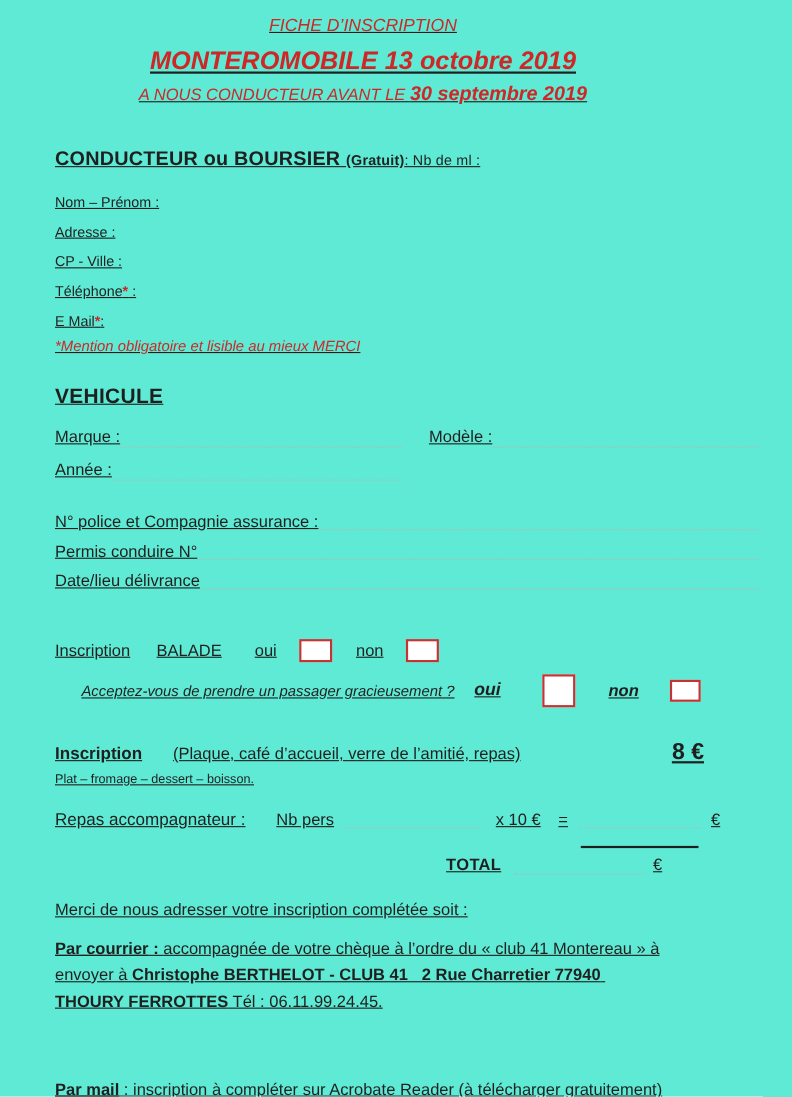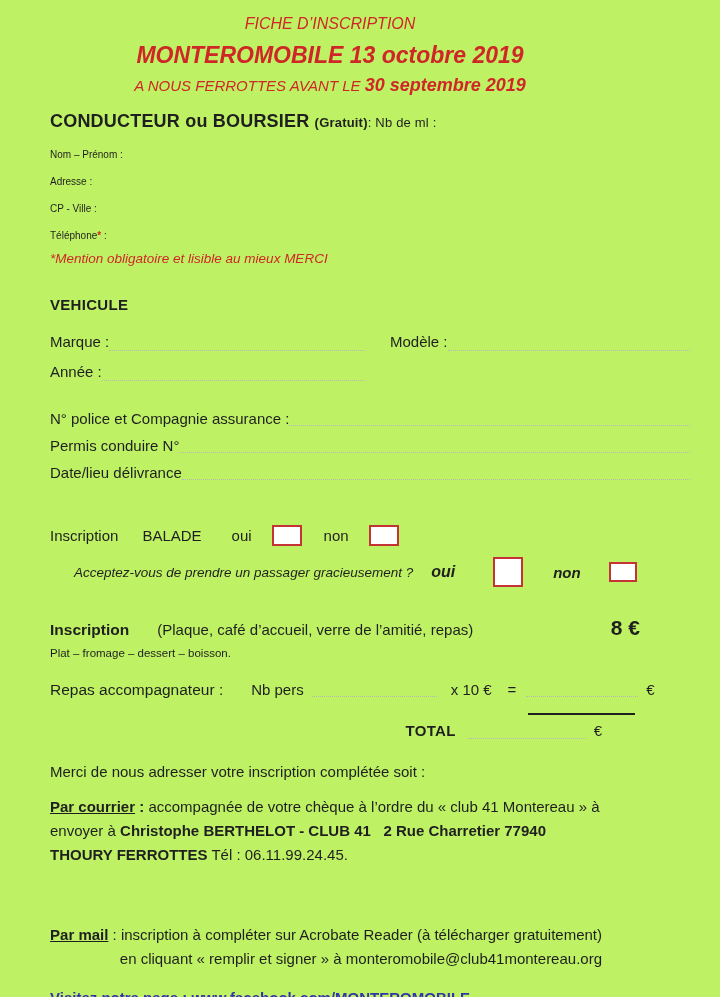--- a/index.html
+++ b/index.html
@@ -2,46 +2,47 @@
 <html><head>
 <meta charset="utf-8">
 <style>
   * { margin: 0; padding: 0; box-sizing: border-box; }
   html, body { background: #ffffff; }
   body { font-family: "Liberation Sans", sans-serif; color: #1f1f1f; }
   .page {
     position: relative;
     width: 720px; height: 997px;
     margin: 0 auto;
-    background: #bef264;
+    background: #5eead4;
     padding: 14px 30px 0 50px;
     overflow: hidden;
+    text-decoration: underline;
   }
   .red   { color: #cf2727; }
   .b     { font-weight: bold; }
   .u     { text-decoration: underline; }
 
   
   .header { text-align: center; margin-right: 80px; }
   .h-title { font-size: 16px; line-height: 20px; font-style: italic; color: #cf2727; }
   .h-event { font-size: 23px; line-height: 30px; margin-top: 6px; font-style: italic; font-weight: bold; color: #cf2727; }
   .h-return { font-size: 15px; line-height: 22px; margin-top: 4px; font-style: italic; color: #cf2727; }
   .h-return .date { font-size: 18px; font-weight: bold; }
 
   
-  .sec-head { margin-top: 12px; font-size: 18px; line-height: 24px; font-weight: bold; letter-spacing: .2px; }
+  .sec-head { margin-top: 28px; font-size: 18px; line-height: 36px; font-weight: bold; letter-spacing: .2px; }
   .sec-head .small-bold { font-size: 13px; font-weight: bold; }
   .sec-head .small-reg  { font-size: 13px; font-weight: normal; }
 
   
   .fields { margin-top: 6px; }
-  .field  { font-size: 10px; line-height: 27px; }
+  .field  { font-size: 13px; line-height: 27px; }
   .mention { font-size: 13.5px; line-height: 20px; font-style: italic; color: #cf2727; }
 
-  .veh-head { margin-top: 24px; font-size: 15px; line-height: 24px; font-weight: bold; letter-spacing: .3px; }
+  .veh-head { margin-top: 24px; font-size: 19px; line-height: 24px; font-weight: bold; letter-spacing: .3px; }
 
   
   .dots {
     flex: 1;
     align-self: flex-end;
     border-bottom: 1.5px dotted #b8b8b8;
     margin-bottom: 6px;
     min-height: 1px;
   }
   .dots.fixed { flex: none; }
@@ -108,30 +109,31 @@
   .facebook { margin-top: 16px; font-size: 15px; line-height: 22px; font-weight: bold; color: #3434aa; }
 </style>
 </head>
 <body>
 
 <div class="page">
 
   <div class="header">
     <div class="h-title">FICHE D’INSCRIPTION</div>
     <div class="h-event">MONTEROMOBILE 13 octobre 2019</div>
-    <div class="h-return"><span>A NOUS FERROTTES AVANT LE </span><span class="date">30 septembre 2019</span></div>
+    <div class="h-return"><span>A NOUS CONDUCTEUR AVANT LE </span><span class="date">30 septembre 2019</span></div>
   </div>
 
   <div class="sec-head"><span>CONDUCTEUR ou BOURSIER </span><span class="small-bold">(Gratuit)</span><span class="small-reg">: Nb de ml :</span></div>
 
   <div class="fields">
     <div class="field"><span>Nom – Prénom :</span></div>
     <div class="field"><span>Adresse :</span></div>
     <div class="field"><span>CP - Ville :</span></div>
     <div class="field"><span>Téléphone</span><span class="red b">*</span><span> :</span></div>
+    <div class="field"><span>E Mail</span><span class="red b">*</span><span>:</span></div>
     <div class="mention">*Mention obligatoire et lisible au mieux MERCI</div>
   </div>
 
   <div class="veh-head">VEHICULE</div>
 
   <div class="vrows">
     <div class="vrow">
       <div class="vcol-left">
           <span>Marque :</span>
           <span class="dots"></span>

